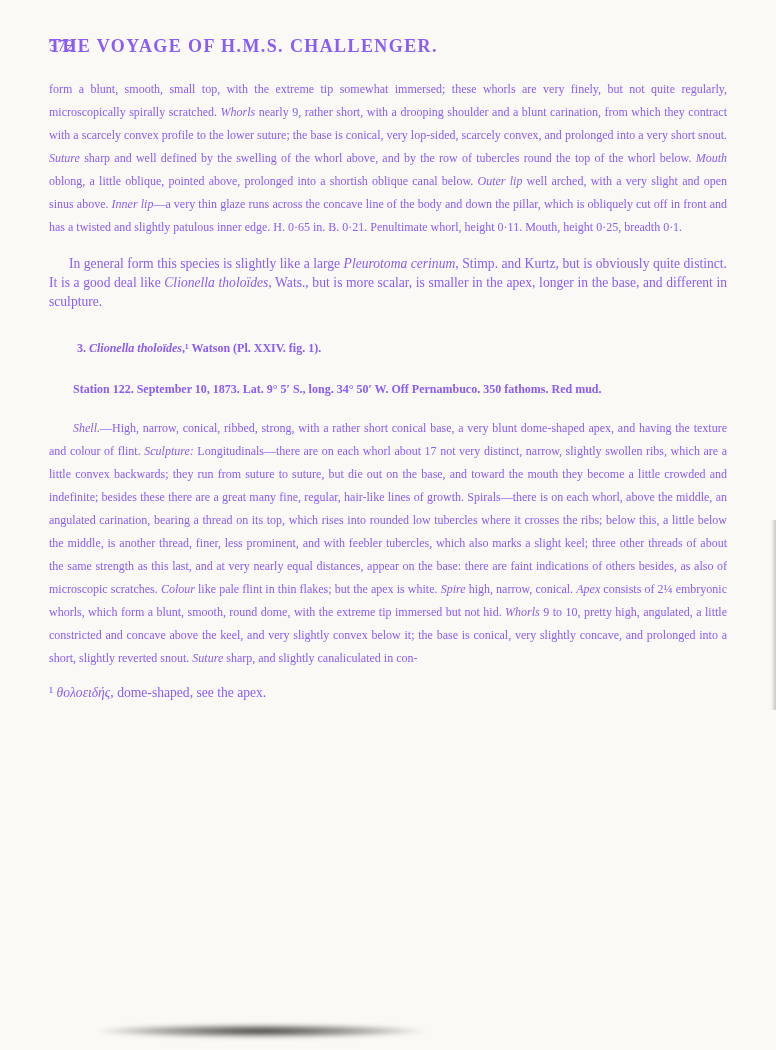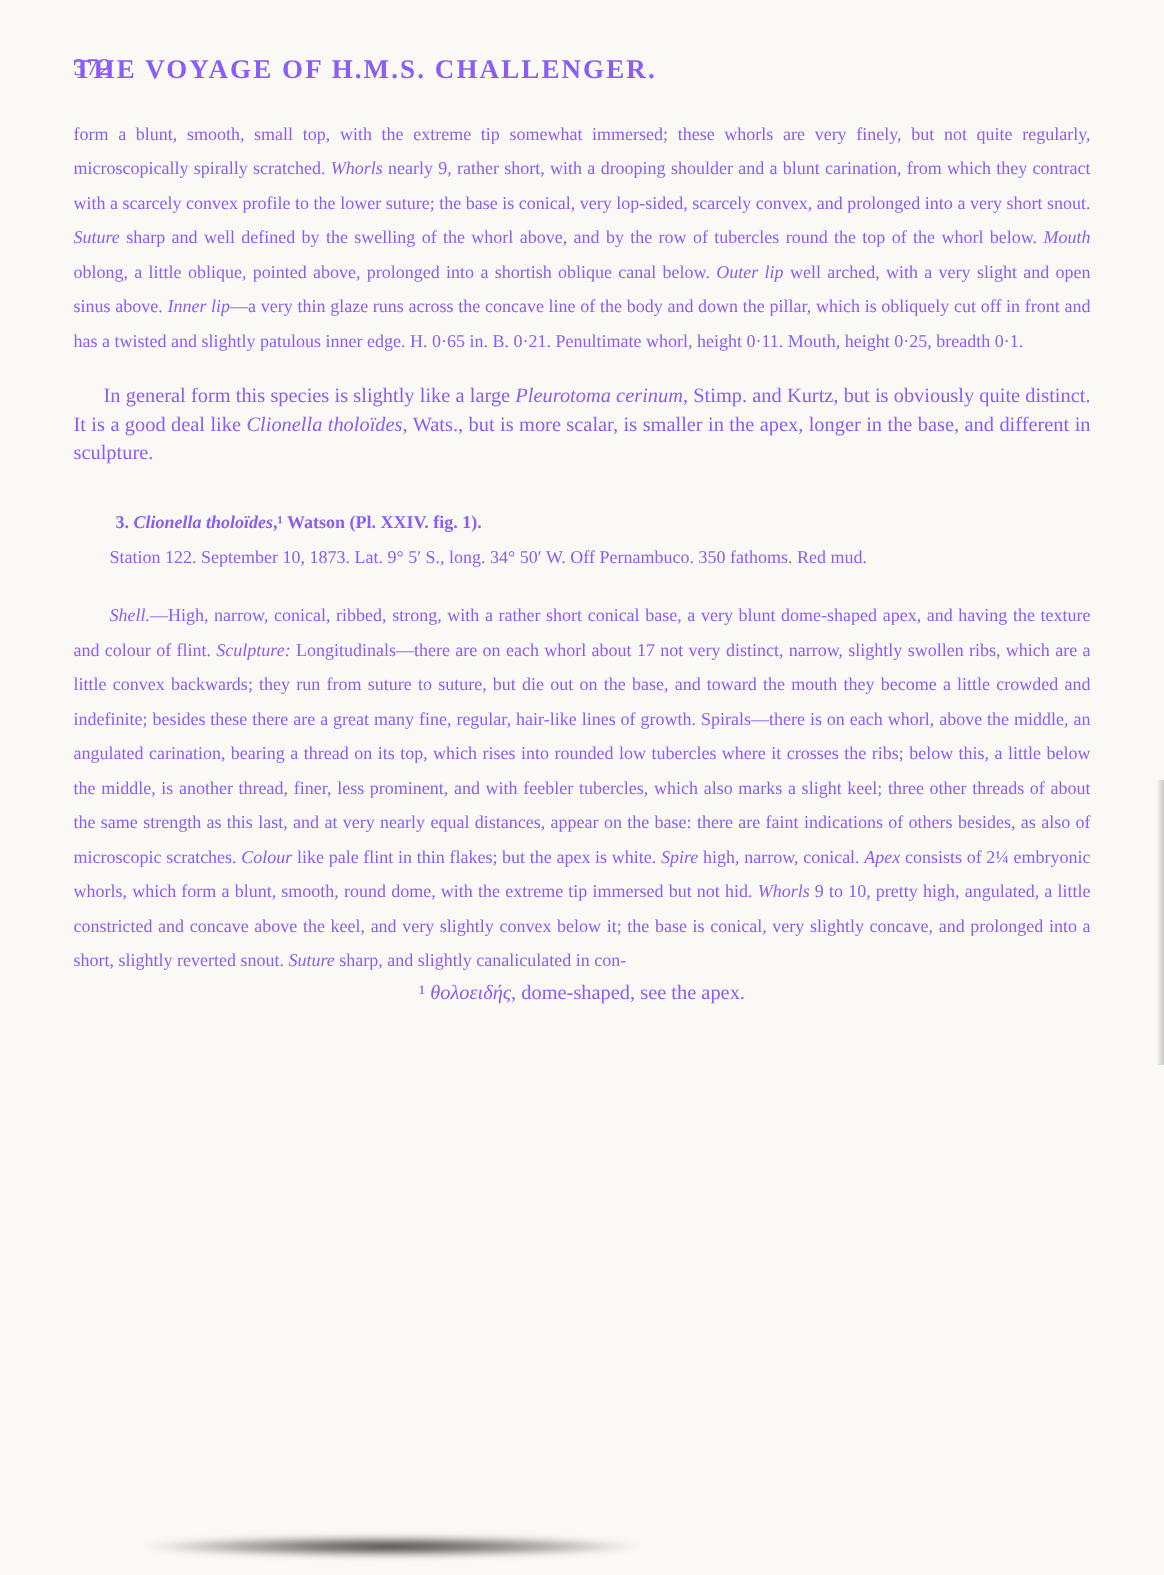--- a/index.html
+++ b/index.html
@@ -28,23 +28,23 @@
   }
   .no-indent { text-indent: 0; }
   .small-text {
     font-size: 13.6px; line-height: 19px;
     text-align: justify; text-indent: 20px;
   }
   .note { margin-top: 15px; }
   .heading { margin-top: 26px; text-align: left; text-indent: 28px; font-weight: bold; }
   .citation { margin-top: 6px; }
   .cit-line { text-align: center; text-indent: 0; line-height: 18px; }
-  .station { margin-top: 0; }
+  .station { margin-top: 18px; font-weight: bold; }
   .shell { margin-top: 16px; }
-  .footnote { text-align: center; text-indent: 0; }
+  .footnote { margin-top: 13px; text-align: left; text-indent: 0; }
   em { font-style: italic; }
   .smudge {
     position: absolute; left: 96px; top: 1024px;
     width: 330px; height: 14px; border-radius: 50%;
     background: radial-gradient(ellipse, rgba(28,26,23,0.85) 0%, rgba(28,26,23,0.35) 45%, rgba(28,26,23,0) 72%);
     filter: blur(2px);
   }
   .edge-shadow {
     position: absolute; right: 0; top: 520px;
     width: 5px; height: 190px;

